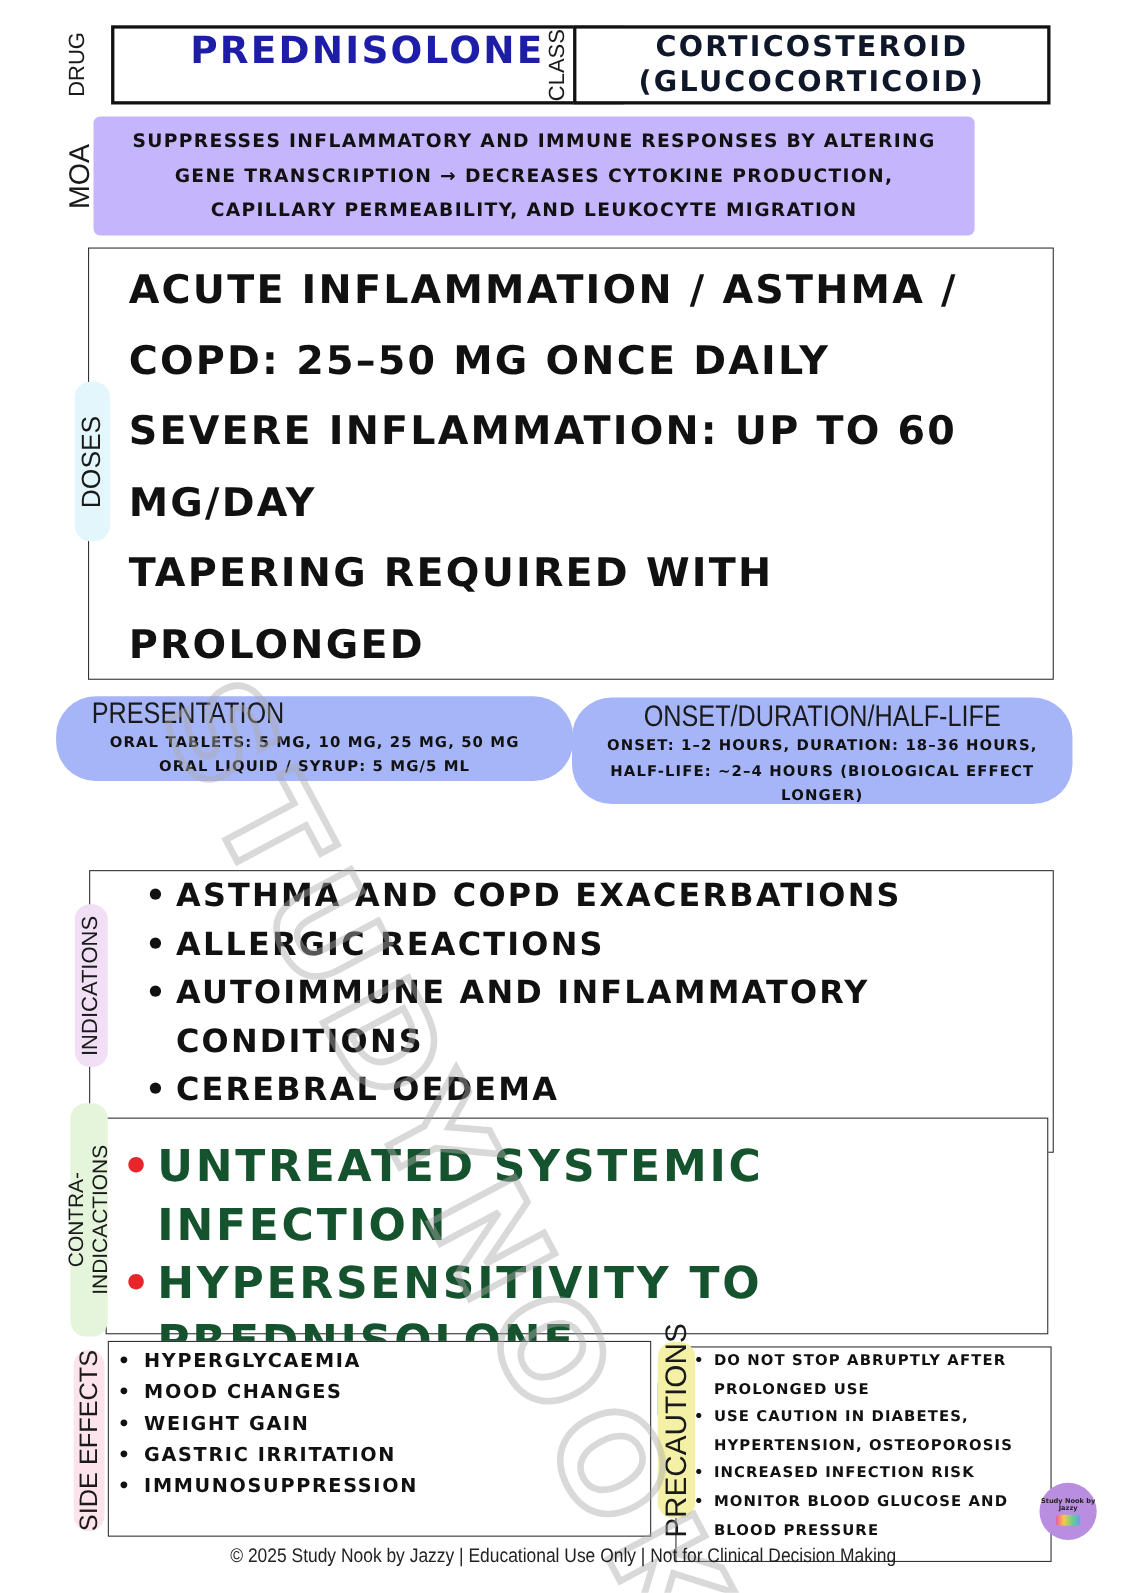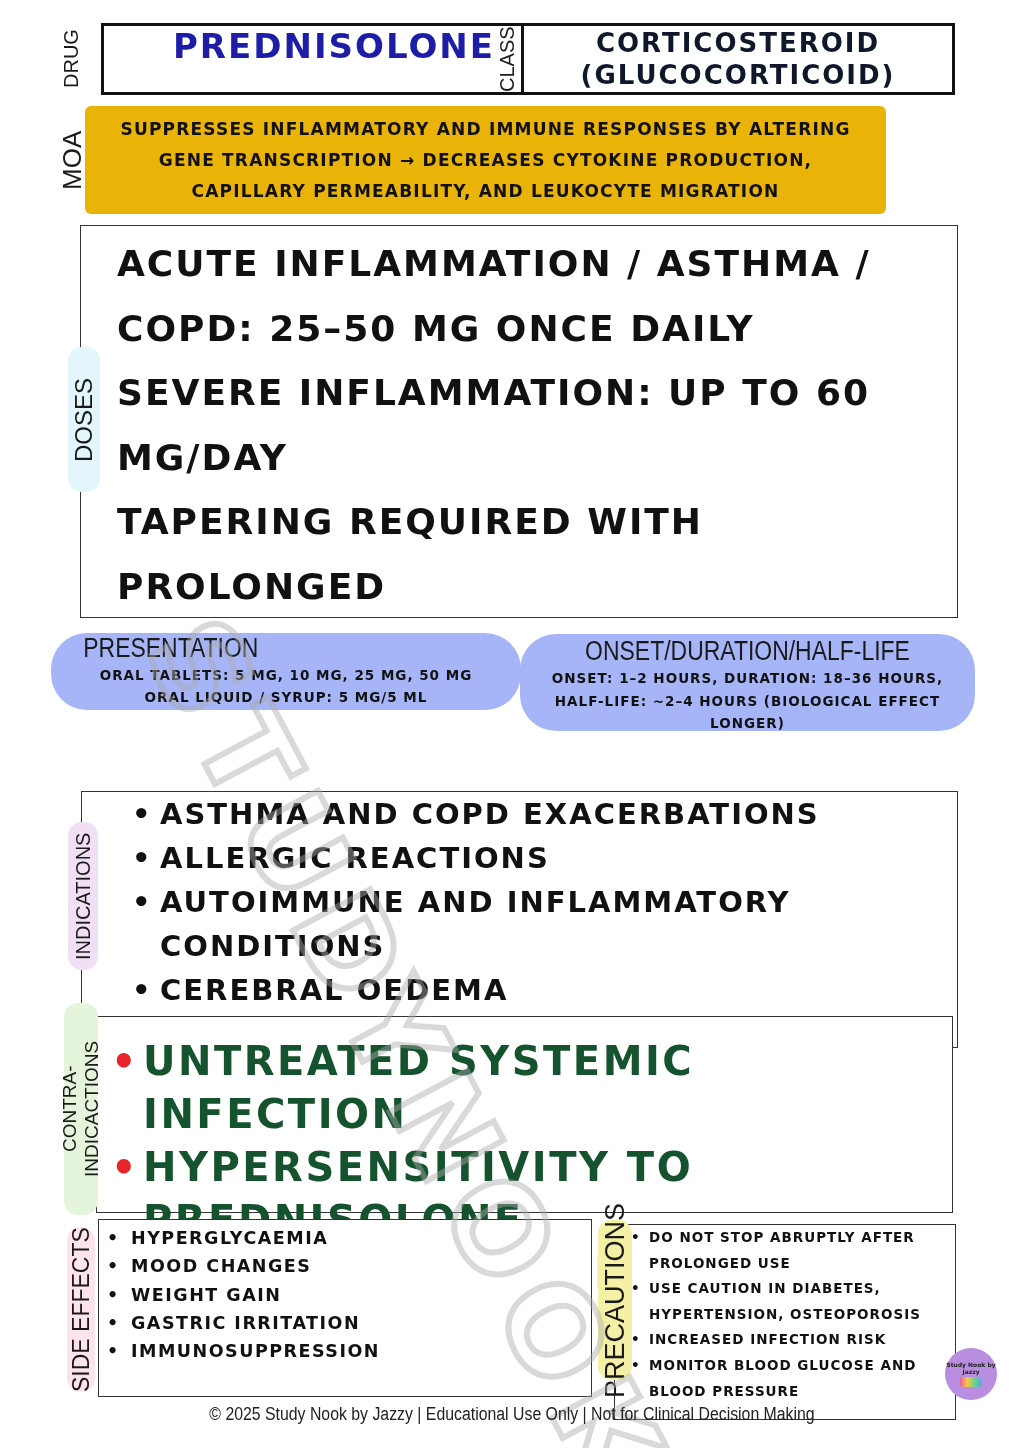--- a/index.html
+++ b/index.html
@@ -16,21 +16,21 @@
 
     
     #drug-box { left: 85px; top: 23px; width: 466px; height: 72px; display:flex; justify-content:center;margin-left:16px; }
     #drug-name { color: #1d1da8; font-size: 34px; letter-spacing: 2px; }
     #class-box { left: 521px; top: 23px; width: 434px; height: 72px; display:flex; flex-direction:column; align-items:center; justify-content:center; line-height: 32px; }
     #class-box span { color: #0f172a; font-size: 26px; letter-spacing: 2px; }
     #drug-label { left: 58px; top: 25px; width: 26px; height: 68px; font-size: 20px; }
     #class-label { left: 495px; top: 25px; width: 24px; height: 68px; font-size: 20px; }
 
     
-    #moa-box { position:absolute; left: 85px; top: 106px; width: 801px; height: 108px; background: #eab308; border-radius: 6px;
+    #moa-box { position:absolute; left: 85px; top: 106px; width: 801px; height: 108px; background: #c4b5fd; border-radius: 6px;
       display:flex; align-items:center; justify-content:center; text-align:center; padding: 0 30px; }
     #moa-text { font-size: 17px; line-height: 31px; letter-spacing: 1.2px; }
     #moa-label { left: 58px; top: 110px; width: 28px; height: 100px; font-size: 26px; }
 
     
     #doses-box { left: 80px; top: 225px; width: 878px; height: 393px; padding: 6px 20px 0 36px; }
     #doses-box .line { font-size: 36px; line-height: 64.5px; letter-spacing: 2px; }
     #doses-label { left: 68px; top: 347px; width: 32px; height: 145px; background: #e3f6fb; font-size: 24px; }
 
     

